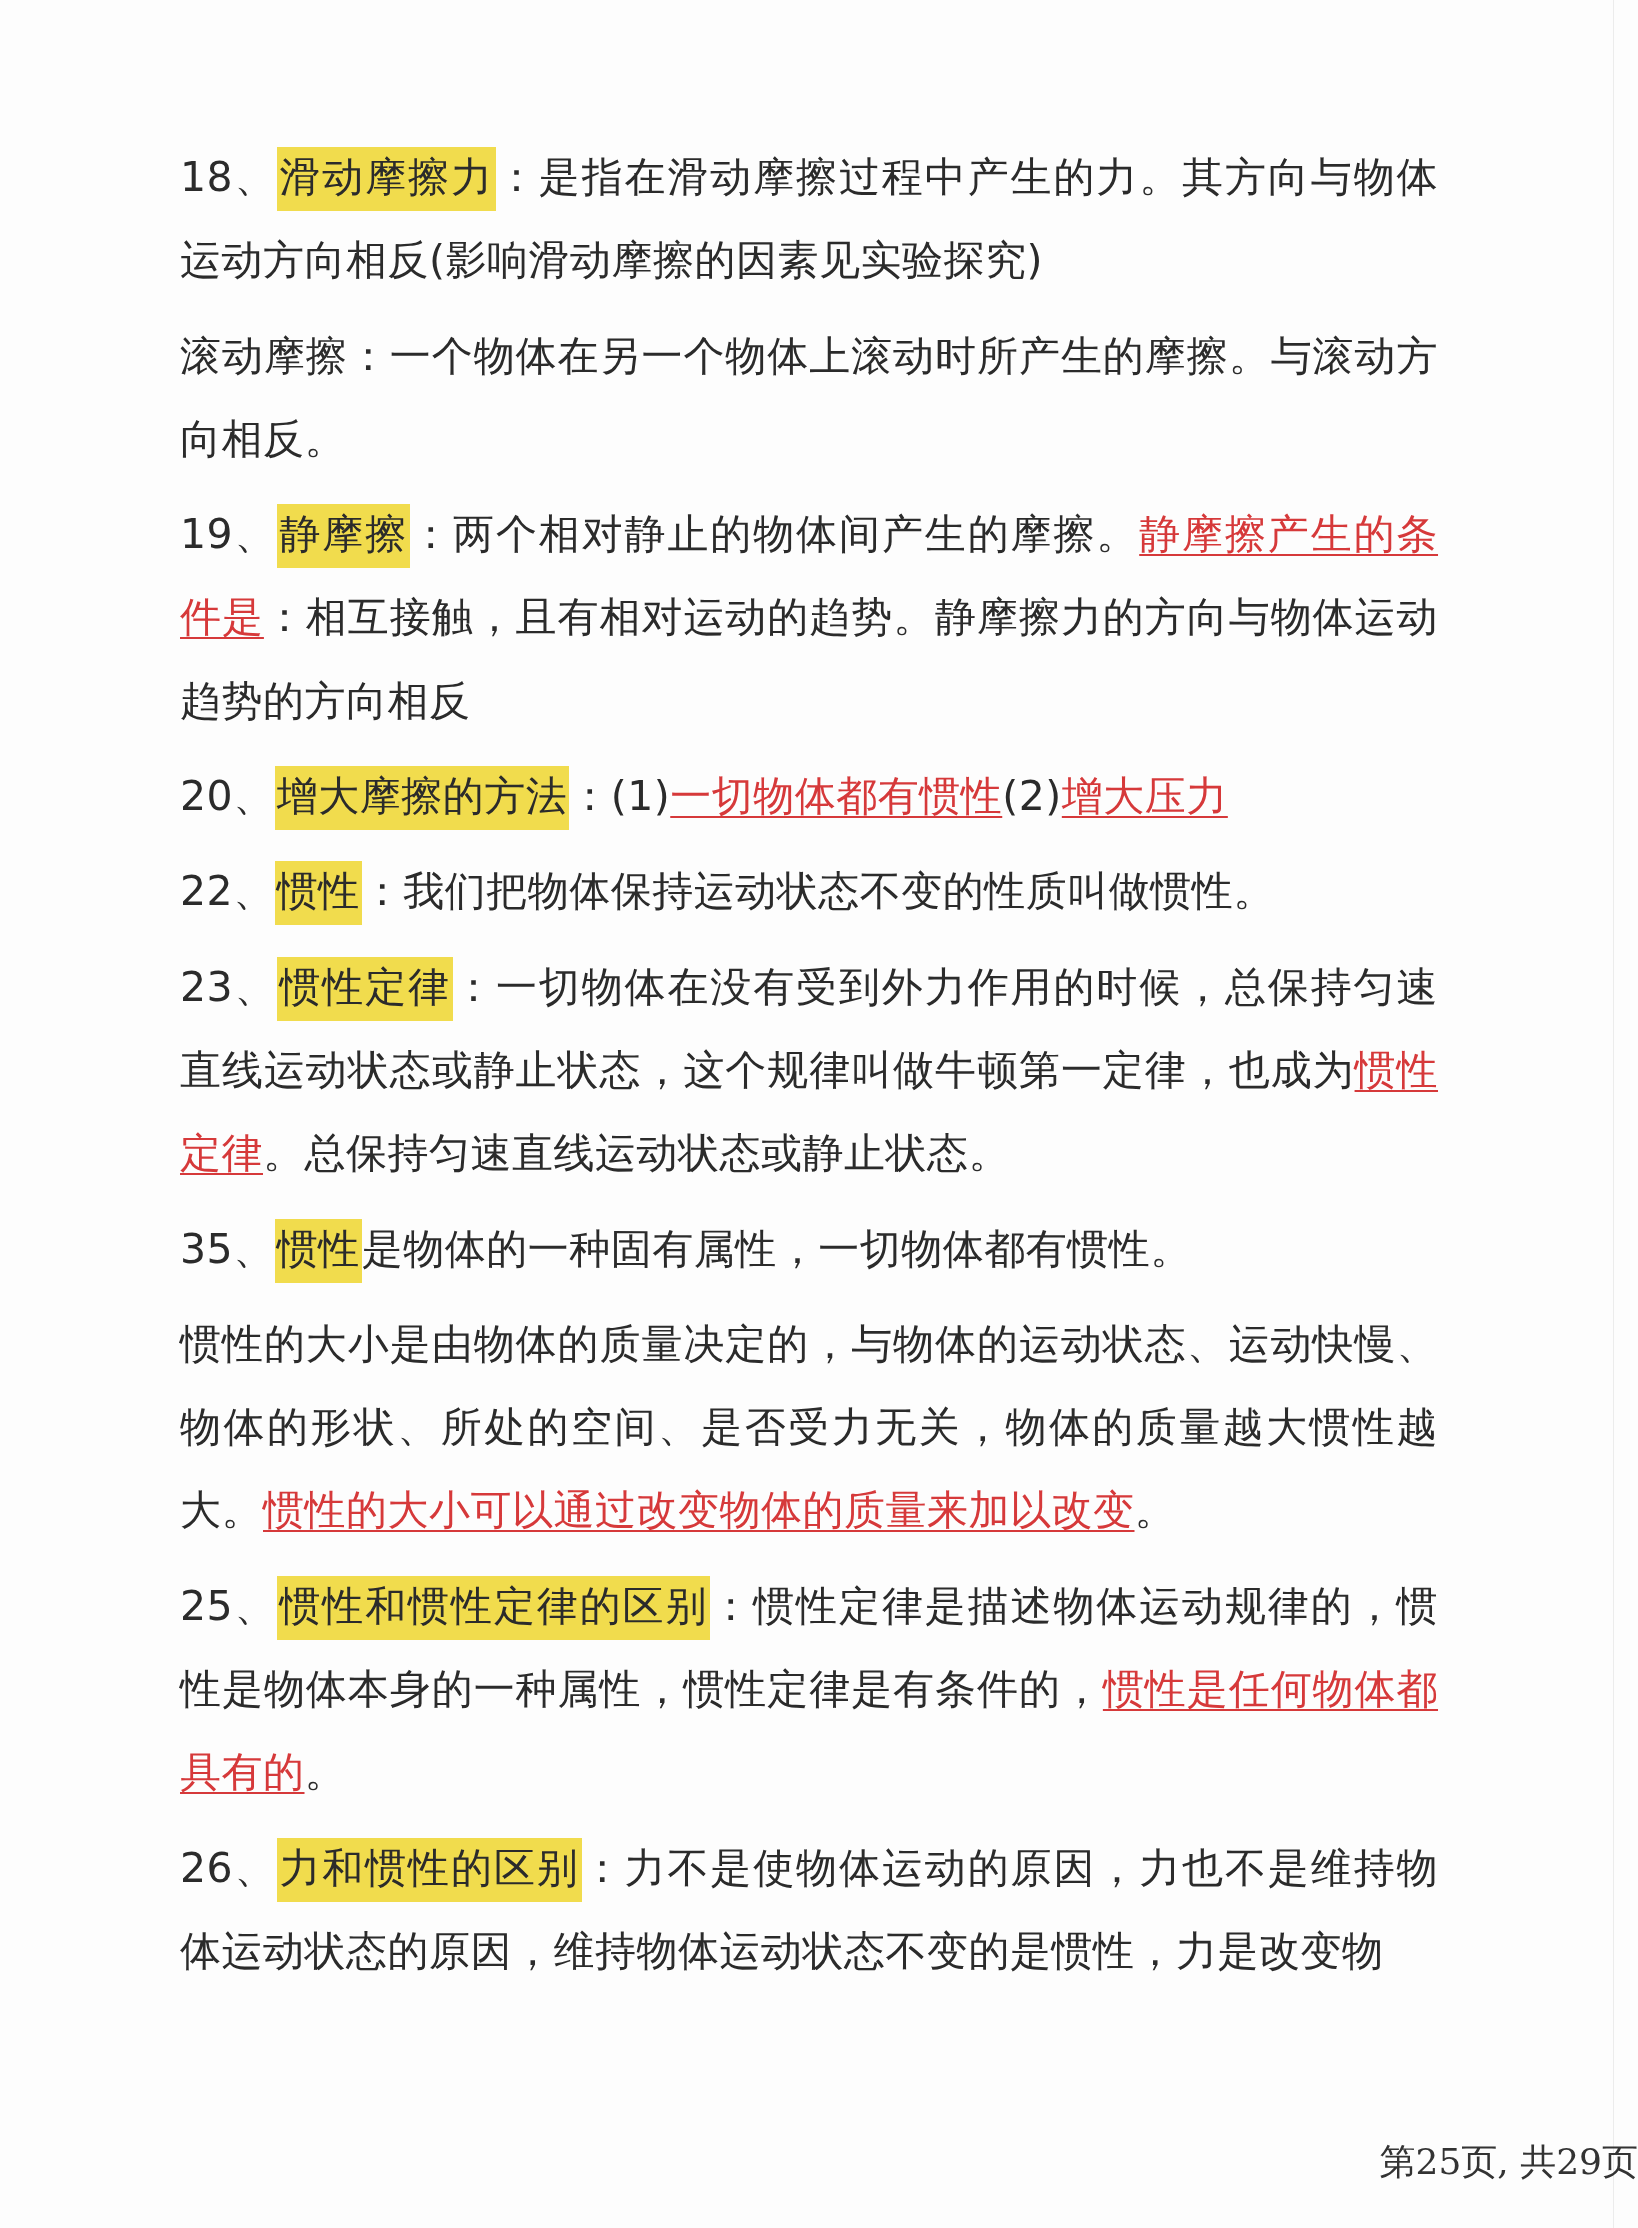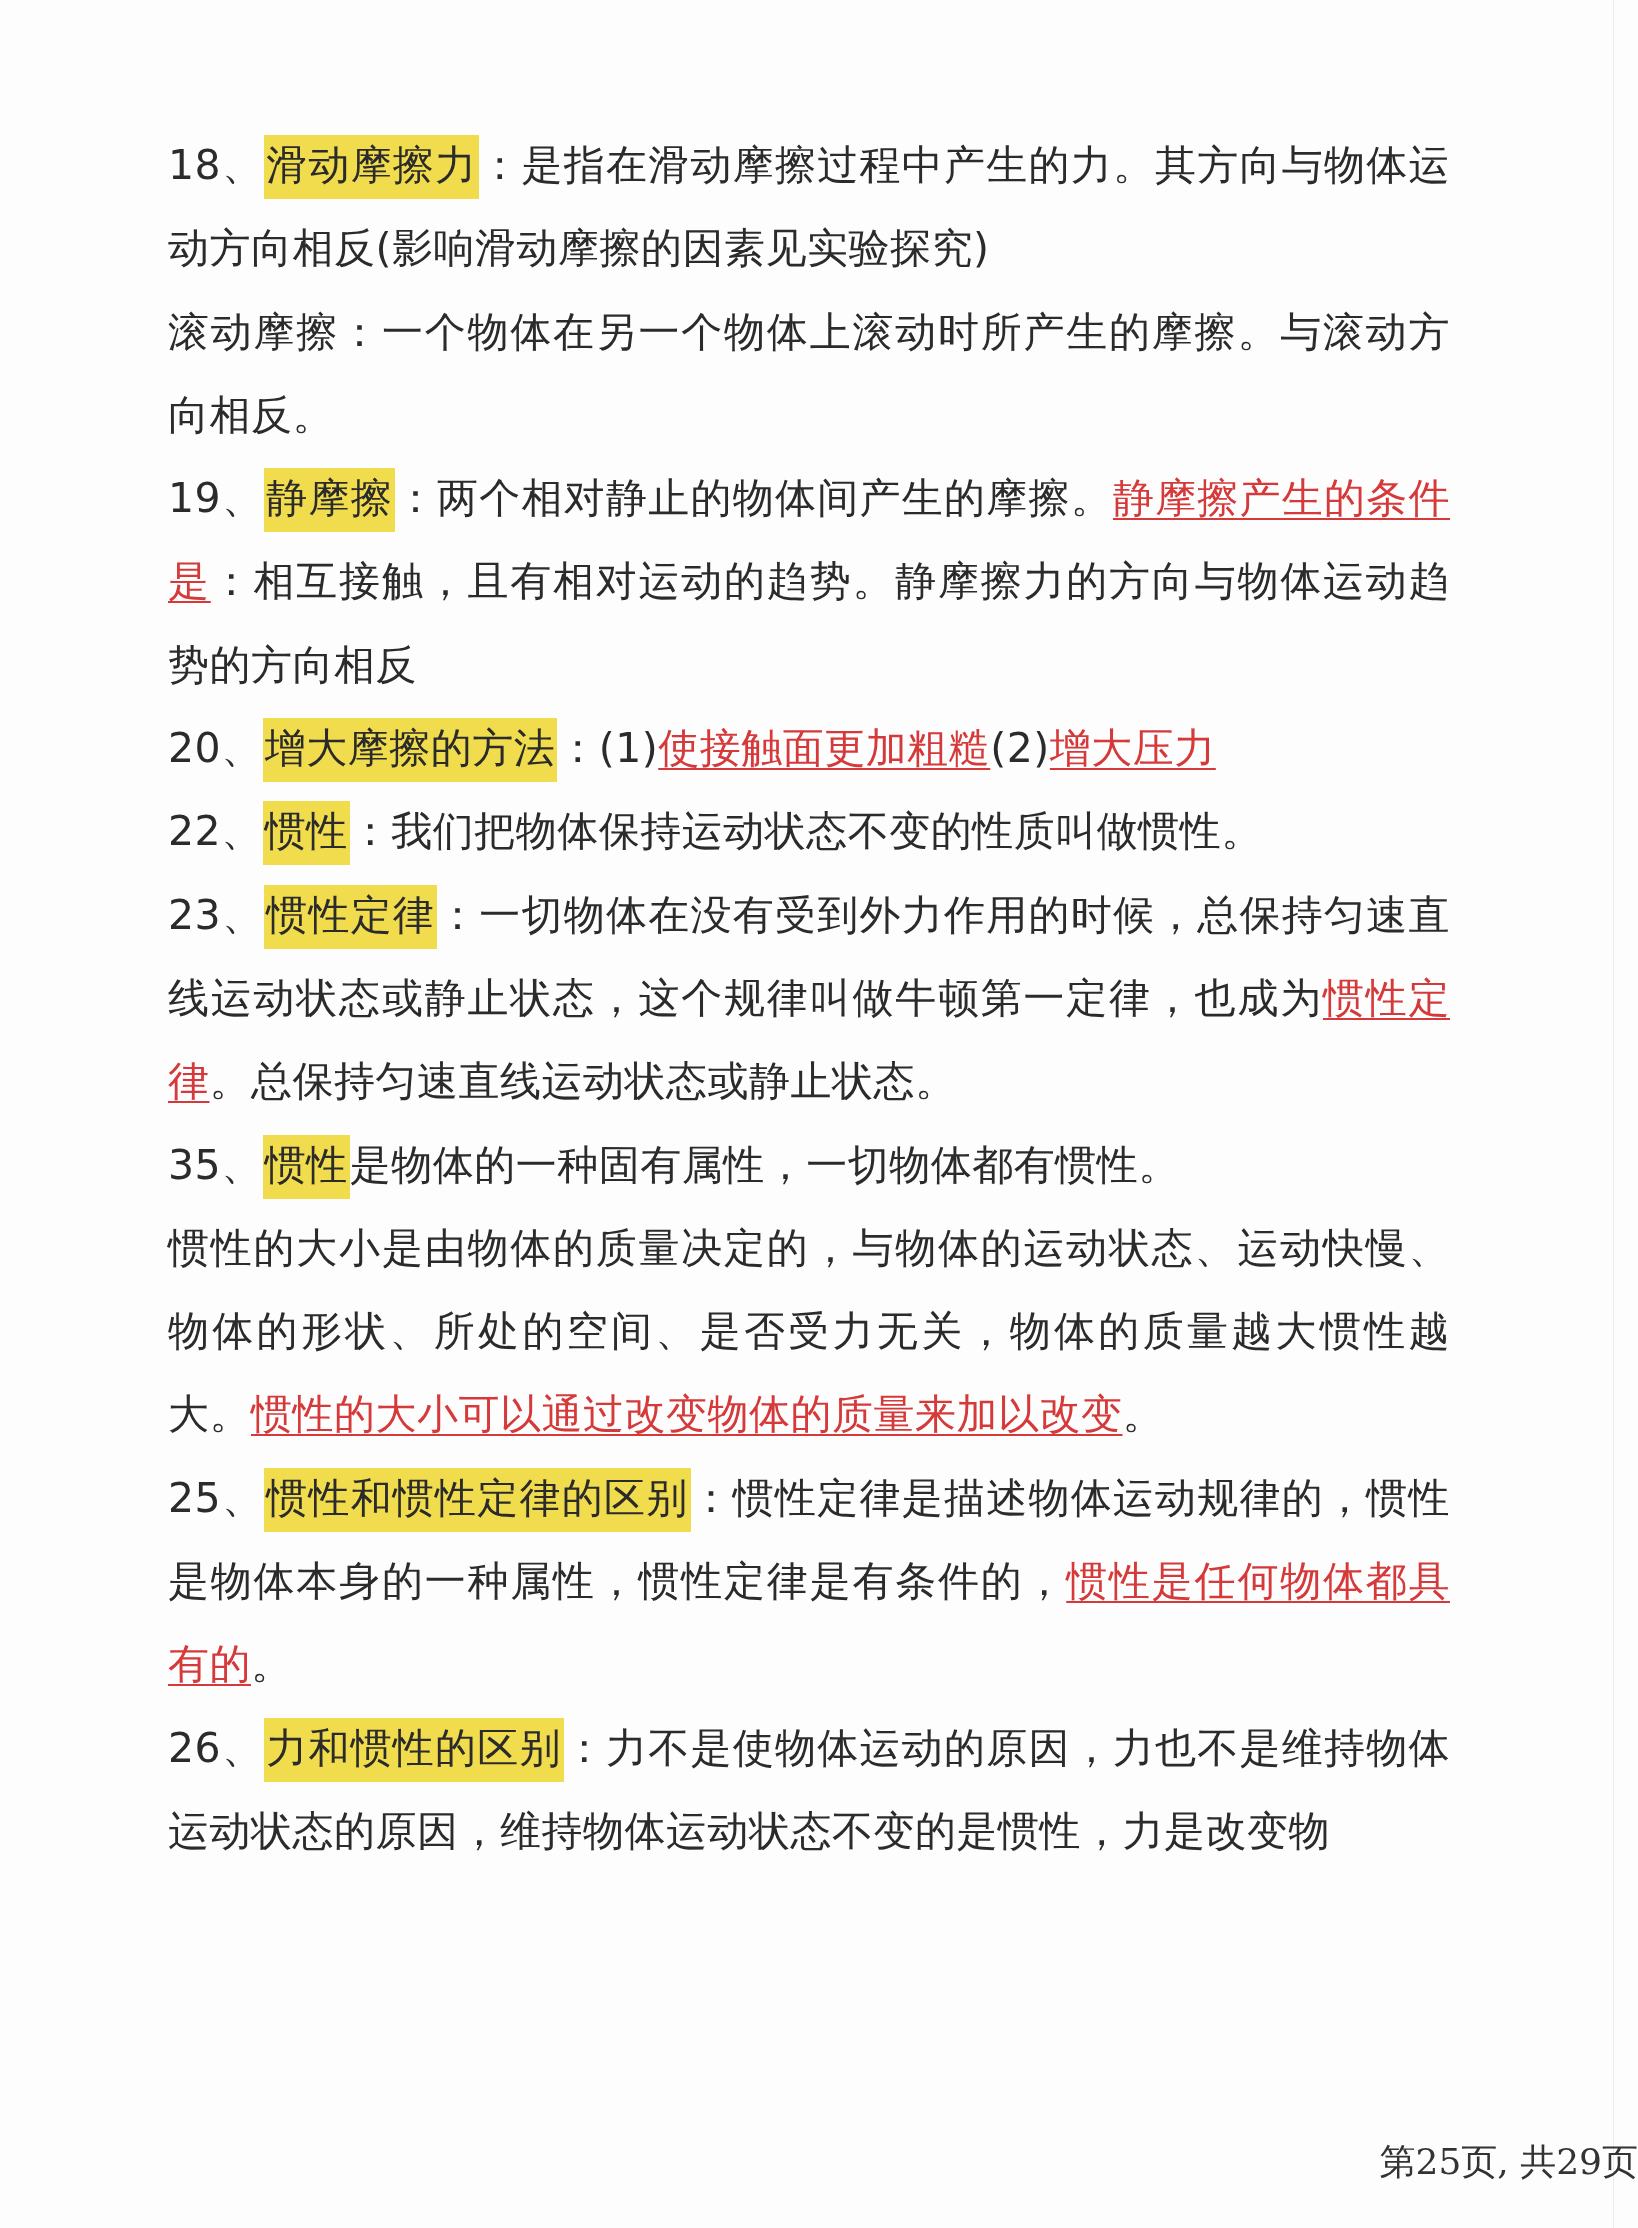--- a/index.html
+++ b/index.html
@@ -7,41 +7,41 @@
     width: 1638px; height: 2228px; background: #fdfdfd;
     position: relative; overflow: hidden;
     font-family: "DejaVu Sans", "Liberation Sans", sans-serif;
     color: #2b2b2b;
   }
   .page-edge-right { position: absolute; top: 0; right: 24px; width: 1px; height: 2228px; background: #ececec; }
   .content {
     position: absolute; left: 168px; top: 124px; width: 1282px;
     font-size: 41px; line-height: 83.3px; letter-spacing: 0.5px;
   }
-  .para { margin: 0; text-align: justify; text-align-last: left; }
+  .para { margin: 12px; text-align: justify; text-align-last: left; }
   .hl { background: #f1dc4d; padding: 6px 2px 10px 2px; }
   .red { color: #d6393a; text-decoration: underline; text-decoration-color: #d6393a; text-underline-offset: 6px; text-decoration-thickness: 2px; }
   .footer {
     position: absolute; left: 0; width: 1638px; top: 2138px; text-align: right;
     font-family: "DejaVu Serif", "Liberation Serif", serif; font-size: 36px; color: #333;
   }
 </style>
 </head>
 <body>
 
 <div class="page-edge-right"></div>
 
 <div class="content">
   <p class="para"><span>18、</span><span class="hl">滑动摩擦力</span><span>：是指在滑动摩擦过程中产生的力。其方向与物体运动方向相反(影响滑动摩擦的因素见实验探究)</span></p>
 
   <p class="para"><span>滚动摩擦：一个物体在另一个物体上滚动时所产生的摩擦。与滚动方向相反。</span></p>
 
   <p class="para"><span>19、</span><span class="hl">静摩擦</span><span>：两个相对静止的物体间产生的摩擦。</span><span class="red">静摩擦产生的条件是</span><span>：相互接触，且有相对运动的趋势。静摩擦力的方向与物体运动趋势的方向相反</span></p>
 
-  <p class="para"><span>20、</span><span class="hl">增大摩擦的方法</span><span>：(1)</span><span class="red">使接触面更加粗糙</span><span>(2)</span><span class="red">增大压力</span></p>
+  <p class="para"><span>20、</span><span class="hl">增大摩擦的方法</span><span>：(1)</span><span class="red">一切物体都有惯性</span><span>(2)</span><span class="red">增大压力</span></p>
 
 
   <p class="para"><span>22、</span><span class="hl">惯性</span><span>：我们把物体保持运动状态不变的性质叫做惯性。</span></p>
 
   <p class="para"><span>23、</span><span class="hl">惯性定律</span><span>：一切物体在没有受到外力作用的时候，总保持匀速直线运动状态或静止状态，这个规律叫做牛顿第一定律，也成为</span><span class="red">惯性定律</span><span>。总保持匀速直线运动状态或静止状态。</span></p>
 
   <p class="para"><span>35、</span><span class="hl">惯性</span><span>是物体的一种固有属性，一切物体都有惯性。</span></p>
 
   <p class="para"><span>惯性的大小是由物体的质量决定的，与物体的运动状态、运动快慢、物体的形状、所处的空间、是否受力无关，物体的质量越大惯性越大。</span><span class="red">惯性的大小可以通过改变物体的质量来加以改变</span><span>。</span></p>
 

